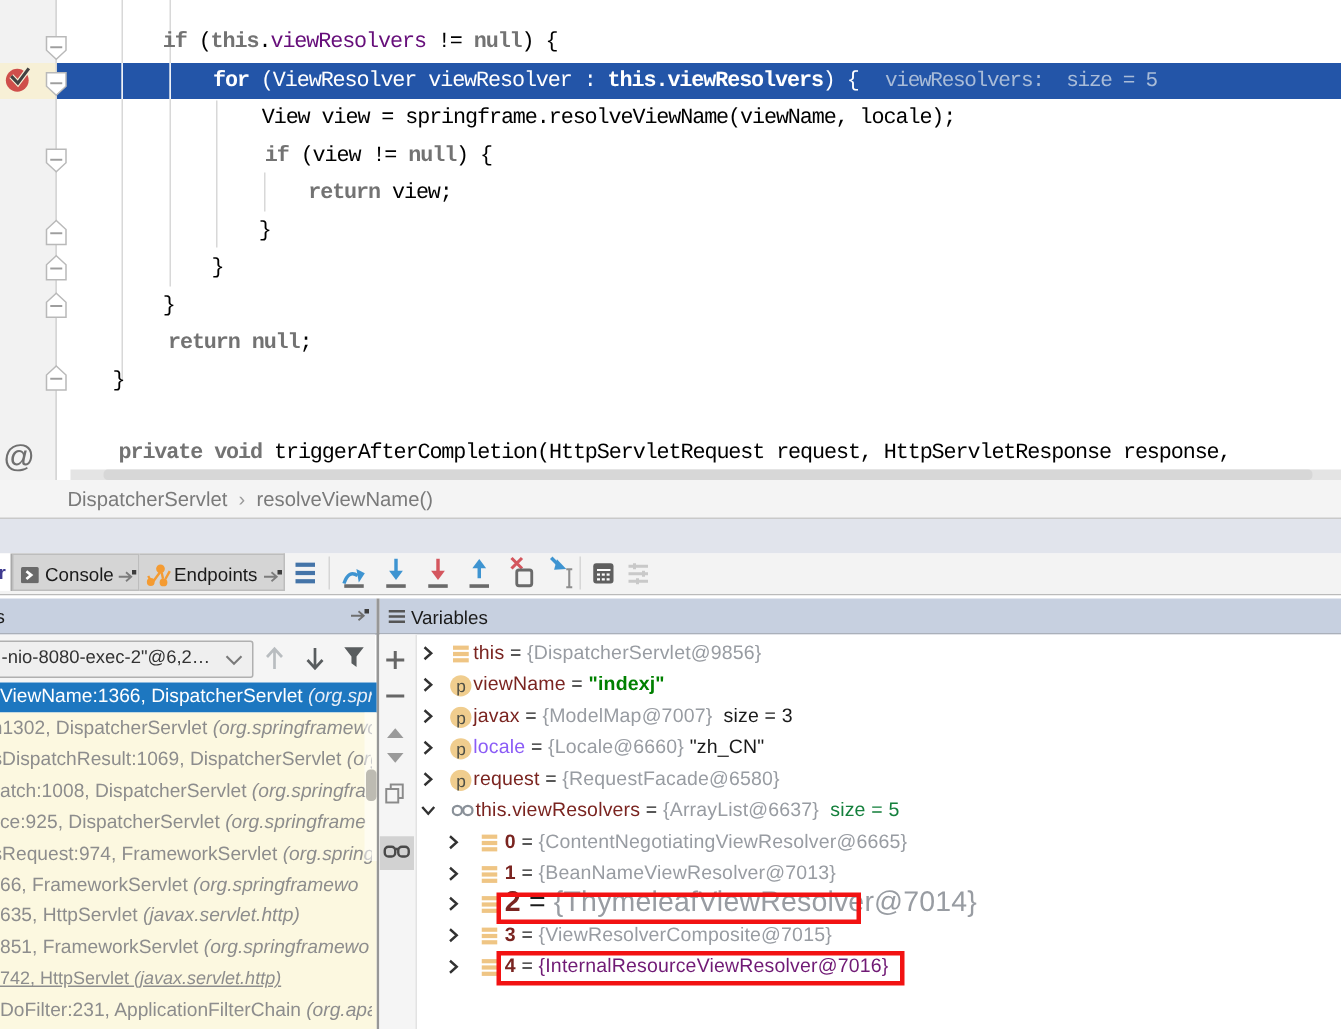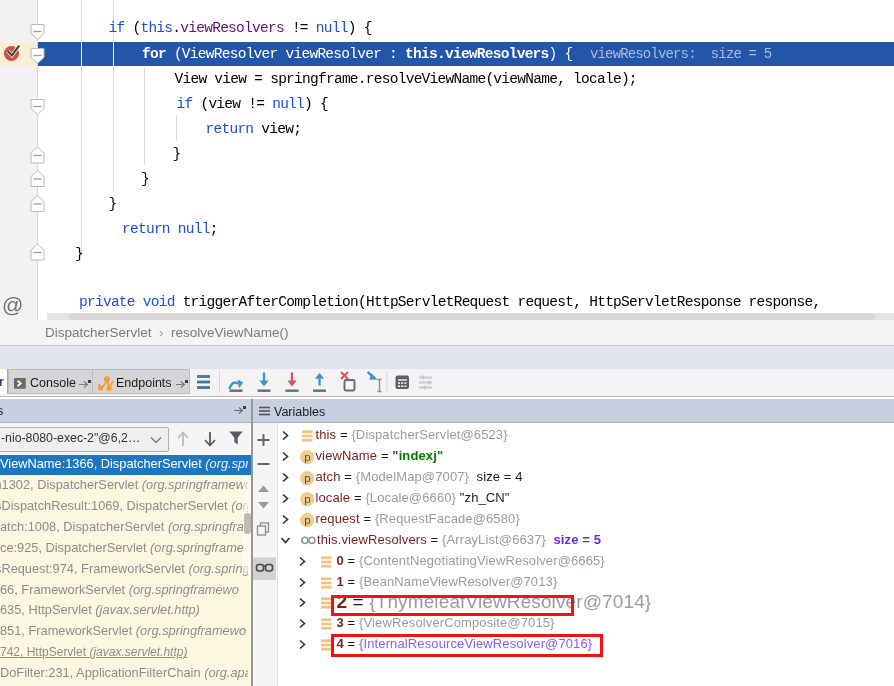--- a/index.html
+++ b/index.html
@@ -2,21 +2,21 @@
 <html><head>
 <meta charset="utf-8">
 <style>
   html,body{margin:0;padding:0;}
   body{width:894px;height:686px;position:relative;overflow:hidden;background:#fff;
        font-family:"Liberation Sans", sans-serif;}
   .abs{position:absolute;}
   
   .code{font-family:"Liberation Mono", monospace;font-size:14.5px;letter-spacing:-0.73px;
         line-height:25px;height:25px;white-space:pre;color:#000;}
-  .kw{color:#1d4ed8;font-weight:normal;}
+  .kw{color:#737373;font-weight:bold;}
   .fld{color:#660E7A;font-weight:normal;}
   .ui{font-size:12.5px;color:#1a1a1a;}
 </style>
 </head>
 <body>
 
 <div class="abs" style="left:0;top:0;width:894px;height:320px;background:#fff;"></div>
 
 <div class="abs" style="left:0;top:0;width:37px;height:320px;background:#f2f2f2;border-right:1px solid #d6d6d6;"></div>
 
@@ -35,21 +35,21 @@
 
 <div class="abs code" style="left:108.5px;top:16px;"><span class="kw">if</span> (<span class="kw">this</span>.<span class="fld">viewResolvers</span> != <span class="kw">null</span>) {</div>
 <div class="abs code" style="left:142px;top:41.5px;color:#fff;"><span style="font-weight:bold;">for</span> (ViewResolver viewResolver : <span style="font-weight:bold;">this.viewResolvers</span>) {</div>
 <div class="abs code" style="left:590px;top:41.5px;color:#a9bcd8;font-size:14px;letter-spacing:-0.85px;">viewResolvers:  size = 5</div>
 <div class="abs code" style="left:174.5px;top:66.5px;">View view = springframe.resolveViewName(viewName, locale);</div>
 <div class="abs code" style="left:176.5px;top:91.5px;"><span class="kw">if</span> (view != <span class="kw">null</span>) {</div>
 <div class="abs code" style="left:205.5px;top:116.5px;"><span class="kw">return</span> view;</div>
 <div class="abs code" style="left:172.5px;top:141.5px;">}</div>
 <div class="abs code" style="left:141px;top:166.5px;">}</div>
 <div class="abs code" style="left:108.5px;top:191.5px;">}</div>
-<div class="abs code" style="left:122px;top:216.5px;"><span class="kw">return null</span>;</div>
+<div class="abs code" style="left:112px;top:216.5px;"><span class="kw">return null</span>;</div>
 <div class="abs code" style="left:75px;top:241.5px;">}</div>
 <div class="abs code" style="left:79px;top:290px;"><span class="kw">private void</span> triggerAfterCompletion(HttpServletRequest request, HttpServletResponse response,</div>
 
 <svg class="abs" style="left:0;top:0;" width="60" height="320">
 
   <circle cx="11.5" cy="53.5" r="7.6" fill="#cf4f4b"></circle>
   <path d="M 7.5 50.8 L 11.9 55.4 L 19.2 45.6" stroke="#f7f0d6" stroke-width="3.6" fill="none"></path>
   <path d="M 7.5 50.8 L 11.9 55.4 L 19.2 45.6" stroke="#414141" stroke-width="2.1" fill="none"></path>
 
   <g fill="#fff" stroke="#b9b9b9" stroke-width="1">
@@ -254,63 +254,63 @@
     <svg class="abs" style="left:279.5px;top:430.2px;" width="11" height="11">
       <path d="M 3 1.5 l 4.5 4 l -4.5 4" stroke="#323232" stroke-width="1.6" fill="none"></path>
     </svg>
     <svg class="abs" style="left:301.5px;top:430.2px;" width="11" height="12">
       <g fill="#efc584">
         <rect x="0" y="0.4" width="10.5" height="2.8"></rect>
         <rect x="0" y="4.6" width="10.5" height="2.8"></rect>
         <rect x="0" y="8.8" width="10.5" height="2.8"></rect>
       </g>
     </svg>
-    <div class="abs" style="left:315.5px;top:425.2px;height:20.9px;line-height:20.9px;font-size:13px;letter-spacing:0.12px;white-space:pre;"><span style="color:#7a2420;">this</span> <span style="color:#1a1a1a;">=</span> <span style="color:#989ca2;">{DispatcherServlet@6523}</span></div>
+    <div class="abs" style="left:315.5px;top:425.2px;height:20.9px;line-height:20.9px;font-size:13px;letter-spacing:0.12px;white-space:pre;"><span style="color:#7a2420;">this</span> <span style="color:#1a1a1a;">=</span> <span style="color:#989ca2;">{DispatcherServlet@9856}</span></div>
     <svg class="abs" style="left:279.5px;top:451.09999999999997px;" width="11" height="11">
       <path d="M 3 1.5 l 4.5 4 l -4.5 4" stroke="#323232" stroke-width="1.6" fill="none"></path>
     </svg>
     <svg class="abs" style="left:299.8px;top:450.4px;" width="15" height="15">
       <circle cx="7.2" cy="7.2" r="7.1" fill="#f0cd8e"></circle>
       <text x="7.4" y="11.4" font-size="11.5" font-family="Liberation Sans" fill="#4f4f45" text-anchor="middle">p</text>
     </svg>
     <div class="abs" style="left:315.5px;top:446.09999999999997px;height:20.9px;line-height:20.9px;font-size:13px;letter-spacing:0.12px;white-space:pre;"><span style="color:#7a2420;">viewName</span> <span style="color:#1a1a1a;">=</span> <span style="color:#067d17;color:#008000;font-weight:bold;">"indexj"</span></div>
     <svg class="abs" style="left:279.5px;top:472px;" width="11" height="11">
       <path d="M 3 1.5 l 4.5 4 l -4.5 4" stroke="#323232" stroke-width="1.6" fill="none"></path>
     </svg>
     <svg class="abs" style="left:299.8px;top:471.3px;" width="15" height="15">
       <circle cx="7.2" cy="7.2" r="7.1" fill="#f0cd8e"></circle>
       <text x="7.4" y="11.4" font-size="11.5" font-family="Liberation Sans" fill="#4f4f45" text-anchor="middle">p</text>
     </svg>
-    <div class="abs" style="left:315.5px;top:467px;height:20.9px;line-height:20.9px;font-size:13px;letter-spacing:0.12px;white-space:pre;"><span style="color:#7a2420;">atch</span> <span style="color:#1a1a1a;">=</span> <span style="color:#989ca2;">{ModelMap@7007}</span>  <span style="color:#1a1a1a;">size = 4</span></div>
+    <div class="abs" style="left:315.5px;top:467px;height:20.9px;line-height:20.9px;font-size:13px;letter-spacing:0.12px;white-space:pre;"><span style="color:#7a2420;">javax</span> <span style="color:#1a1a1a;">=</span> <span style="color:#989ca2;">{ModelMap@7007}</span>  <span style="color:#1a1a1a;">size = 3</span></div>
     <svg class="abs" style="left:279.5px;top:492.9px;" width="11" height="11">
       <path d="M 3 1.5 l 4.5 4 l -4.5 4" stroke="#323232" stroke-width="1.6" fill="none"></path>
     </svg>
     <svg class="abs" style="left:299.8px;top:492.2px;" width="15" height="15">
       <circle cx="7.2" cy="7.2" r="7.1" fill="#f0cd8e"></circle>
       <text x="7.4" y="11.4" font-size="11.5" font-family="Liberation Sans" fill="#4f4f45" text-anchor="middle">p</text>
     </svg>
-    <div class="abs" style="left:315.5px;top:487.9px;height:20.9px;line-height:20.9px;font-size:13px;letter-spacing:0.12px;white-space:pre;"><span style="color:#7f1d1d;">locale</span> <span style="color:#1a1a1a;">=</span> <span style="color:#989ca2;">{Locale@6660}</span> <span style="color:#1a1a1a;">"zh_CN"</span></div>
+    <div class="abs" style="left:315.5px;top:487.9px;height:20.9px;line-height:20.9px;font-size:13px;letter-spacing:0.12px;white-space:pre;"><span style="color:#8b5cf6;">locale</span> <span style="color:#1a1a1a;">=</span> <span style="color:#989ca2;">{Locale@6660}</span> <span style="color:#1a1a1a;">"zh_CN"</span></div>
     <svg class="abs" style="left:279.5px;top:513.8px;" width="11" height="11">
       <path d="M 3 1.5 l 4.5 4 l -4.5 4" stroke="#323232" stroke-width="1.6" fill="none"></path>
     </svg>
     <svg class="abs" style="left:299.8px;top:513.0999999999999px;" width="15" height="15">
       <circle cx="7.2" cy="7.2" r="7.1" fill="#f0cd8e"></circle>
       <text x="7.4" y="11.4" font-size="11.5" font-family="Liberation Sans" fill="#4f4f45" text-anchor="middle">p</text>
     </svg>
     <div class="abs" style="left:315.5px;top:508.79999999999995px;height:20.9px;line-height:20.9px;font-size:13px;letter-spacing:0.12px;white-space:pre;"><span style="color:#7a2420;">request</span> <span style="color:#1a1a1a;">=</span> <span style="color:#989ca2;">{RequestFacade@6580}</span></div>
     <svg class="abs" style="left:279.5px;top:534.7px;" width="11" height="11">
       <path d="M 1.5 3 l 4 4.5 l 4 -4.5" stroke="#323232" stroke-width="1.6" fill="none"></path>
     </svg>
     <svg class="abs" style="left:301px;top:534.7px;" width="17" height="12">
       <g fill="none" stroke="#8a9199" stroke-width="1.5">
         <circle cx="3.9" cy="5.3" r="3.1"></circle>
         <circle cx="10.9" cy="5.3" r="3.1"></circle>
       </g>
     </svg>
-    <div class="abs" style="left:317px;top:529.7px;height:20.9px;line-height:20.9px;font-size:13px;letter-spacing:0.12px;white-space:pre;"><span style="color:#7a2420;">this.viewResolvers</span> <span style="color:#1a1a1a;">=</span> <span style="color:#989ca2;">{ArrayList@6637}</span>  <span style="color:#6d28d9;font-weight:bold;">size = 5</span></div>
+    <div class="abs" style="left:317px;top:529.7px;height:20.9px;line-height:20.9px;font-size:13px;letter-spacing:0.12px;white-space:pre;"><span style="color:#7a2420;">this.viewResolvers</span> <span style="color:#1a1a1a;">=</span> <span style="color:#989ca2;">{ArrayList@6637}</span>  <span style="color:#15803d;">size = 5</span></div>
     <svg class="abs" style="left:297px;top:555.6px;" width="11" height="11">
       <path d="M 3 1.5 l 4.5 4 l -4.5 4" stroke="#323232" stroke-width="1.6" fill="none"></path>
     </svg>
     <svg class="abs" style="left:320.5px;top:555.6px;" width="11" height="12">
       <g fill="#efc584">
         <rect x="0" y="0.4" width="10.5" height="2.8"></rect>
         <rect x="0" y="4.6" width="10.5" height="2.8"></rect>
         <rect x="0" y="8.8" width="10.5" height="2.8"></rect>
       </g>
     </svg>
@@ -351,17 +351,17 @@
     <svg class="abs" style="left:297px;top:639.2px;" width="11" height="11">
       <path d="M 3 1.5 l 4.5 4 l -4.5 4" stroke="#323232" stroke-width="1.6" fill="none"></path>
     </svg>
     <svg class="abs" style="left:320.5px;top:639.2px;" width="11" height="12">
       <g fill="#efc584">
         <rect x="0" y="0.4" width="10.5" height="2.8"></rect>
         <rect x="0" y="4.6" width="10.5" height="2.8"></rect>
         <rect x="0" y="8.8" width="10.5" height="2.8"></rect>
       </g>
     </svg>
-    <div class="abs" style="left:336.5px;top:634.2px;height:20.9px;line-height:20.9px;font-size:13px;letter-spacing:0.12px;white-space:pre;"><span style="color:#7a2420;"><b>4</b></span> <span style="color:#1a1a1a;">=</span> <span style="color:#8b5cf6;">{InternalResourceViewResolver@7016}</span></div>
+    <div class="abs" style="left:336.5px;top:634.2px;height:20.9px;line-height:20.9px;font-size:13px;letter-spacing:0.12px;white-space:pre;"><span style="color:#7a2420;"><b>4</b></span> <span style="color:#1a1a1a;">=</span> <span style="color:#701a75;">{InternalResourceViewResolver@7016}</span></div>
   </div>
 
 <div class="abs" style="left:331px;top:594.6px;width:243px;height:21.1px;border:3.6px solid #f21212;box-sizing:border-box;"></div>
 <div class="abs" style="left:330.7px;top:634.4px;width:272.3px;height:23.1px;border:3.7px solid #f21212;box-sizing:border-box;"></div>
 
 </body></html>

